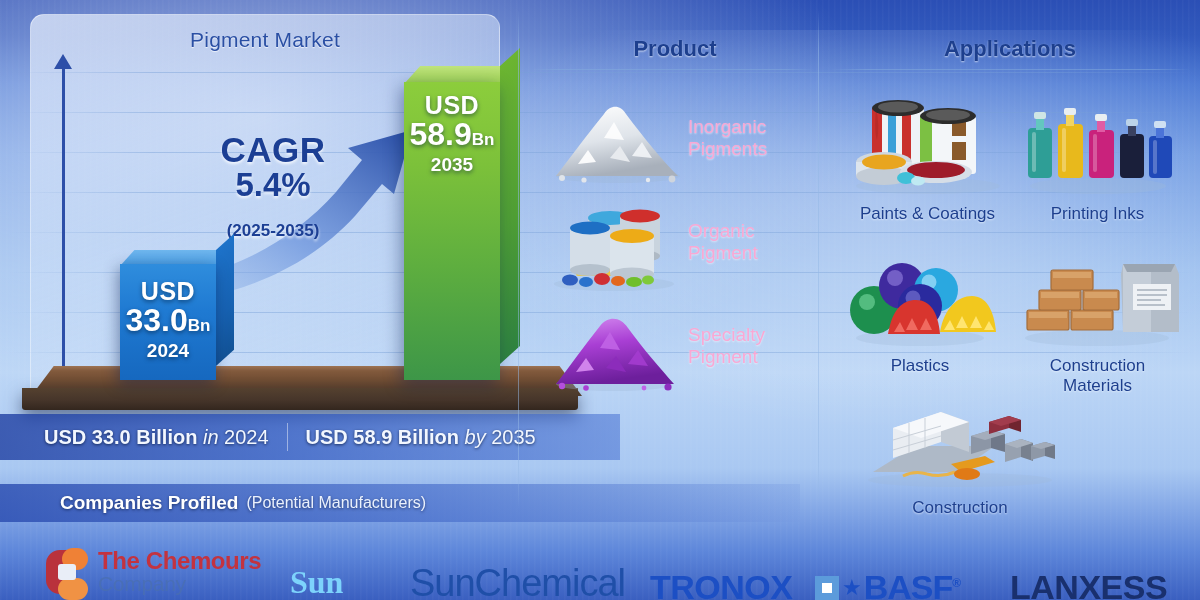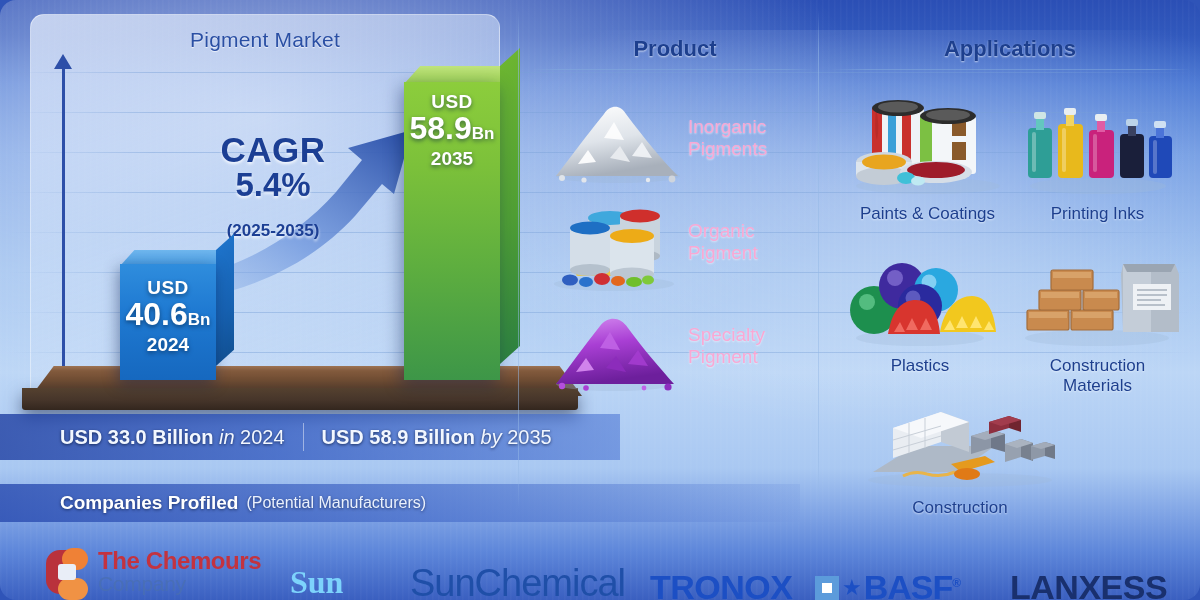--- a/index.html
+++ b/index.html
@@ -2,21 +2,21 @@
 <html><head>
 <meta charset="utf-8">
 <style>
   * { margin:0; padding:0; box-sizing:border-box; }
   html,body { width:1200px; height:600px; overflow:hidden; }
   body {
     font-family:"Liberation Sans", sans-serif;
     background:#2f54b8;
     position:relative;
   }
-  #stage { position:absolute; inset:0; width:1200px; height:600px; overflow:hidden;border-radius:16px; }
+  #stage { position:absolute; inset:0; width:1200px; height:600px; overflow:hidden; }
 
   
   .bg-base{
     position:absolute; inset:0;
     background:
       linear-gradient(180deg,#2b4fb5 0%,#3159bd 6%,#4a78d4 14%,#6f9ae3 26%,#9dc0ef 45%,#bcd6f6 62%,#a9c8f2 78%,#5d86da 92%,#3a5fc0 100%);
   }
   .bg-glow{
     position:absolute; left:-10%; top:-10%; width:90%; height:85%;
     background:radial-gradient(ellipse at 35% 35%, rgba(255,255,255,.55) 0%, rgba(255,255,255,0) 62%);
@@ -105,21 +105,21 @@
     position:absolute; left:500px; top:66px; width:20px; height:298px;
     background:linear-gradient(180deg,#6cb531 0%,#4f9f35 55%,#2f8340 100%);
     transform:skewY(-42deg); transform-origin:top left;
   }
 
   .bar-label{
     position:absolute; color:#fff; text-align:center; width:96px;
     text-shadow:0 2px 4px rgba(0,30,60,.55);
     line-height:1.05;
   }
-  .bar-label .ln1{ font-size:19px; font-weight:bold; letter-spacing:.5px; }
+  .bar-label .ln1{ font-size:25px; font-weight:bold; letter-spacing:.5px; }
   .bar-label .ln2{ font-size:32px; font-weight:bold; }
   .bar-label .ln2 .bn{ font-size:17px; font-weight:bold; }
   .bar-label .ln3{ font-size:19px; font-weight:bold; margin-top:3px; }
 
   .lab2024{ left:120px; top:278px; }
   .lab2035{ left:404px; top:92px; }
 
   
   .cagr-arrow{ position:absolute; left:150px; top:96px; width:330px; height:210px; }
   .cagr-box{
@@ -127,21 +127,21 @@
     color:#1c3f94; text-shadow:0 2px 3px rgba(255,255,255,.8);
   }
   .cagr-box .c1{ font-size:35px; font-weight:bold; letter-spacing:.5px; line-height:1; }
   .cagr-box .c2{ font-size:33px; font-weight:bold; line-height:1.12; }
   .cagr-box .c3{ font-size:17px; font-weight:bold; margin-top:17px; }
 
   
   .value-band{
     position:absolute; left:0; top:414px; width:620px; height:46px;
     background:linear-gradient(90deg, rgba(28,60,160,.78) 0%, rgba(42,82,188,.72) 45%, rgba(70,112,210,.55) 100%);
-    display:flex; align-items:center;padding-left:16px;
+    display:flex; align-items:center;
   }
   .value-item{
     color:#f2f7ff; font-size:20px; white-space:nowrap;
     text-shadow:0 1px 3px rgba(0,15,50,.7);
   }
   .value-item b{ font-weight:bold; }
   .value-item .it{ font-style:italic; font-weight:normal; }
   .value-item .yr{ font-weight:normal; }
   .vdiv{ width:1px; height:28px; background:rgba(255,255,255,.45); margin:0 18px; }
 
@@ -250,21 +250,21 @@
   </div>
 
   <div class="platform-top"></div>
   <div class="platform-face"></div>
 
   <div class="bar2024-top"></div>
   <div class="bar2024-side"></div>
   <div class="bar2024"></div>
   <div class="bar-label lab2024">
     <div class="ln1">USD</div>
-    <div class="ln2"><span>40.6</span><span class="bn">Bn</span></div>
+    <div class="ln2"><span>33.0</span><span class="bn">Bn</span></div>
     <div class="ln3">2024</div>
   </div>
 
   <div class="bar2035-top"></div>
   <div class="bar2035-side"></div>
   <div class="bar2035"></div>
   <div class="bar-label lab2035">
     <div class="ln1">USD</div>
     <div class="ln2"><span>58.9</span><span class="bn">Bn</span></div>
     <div class="ln3">2035</div>

